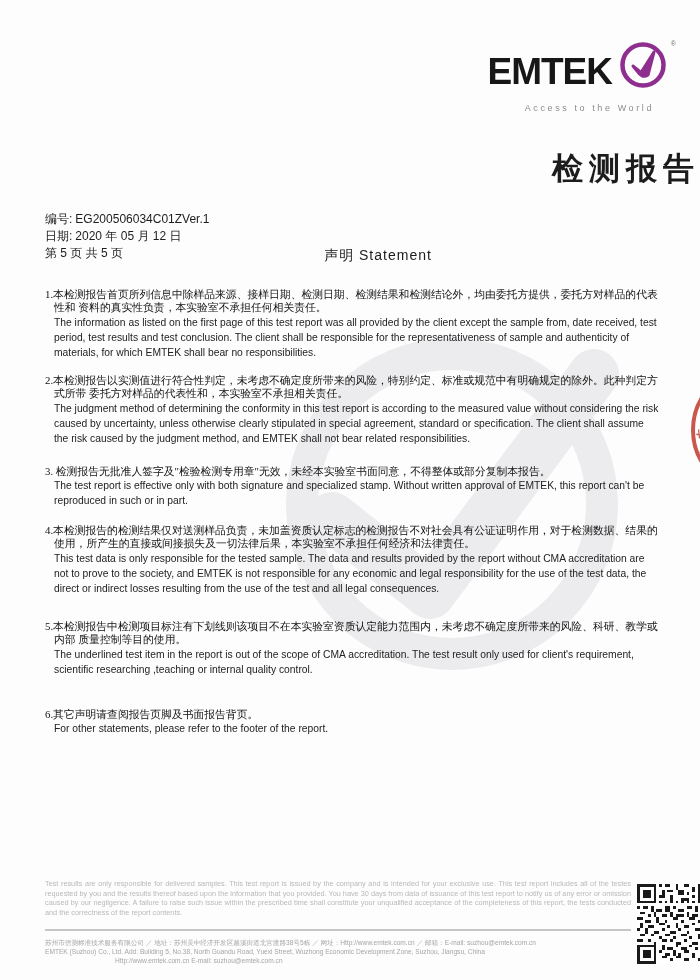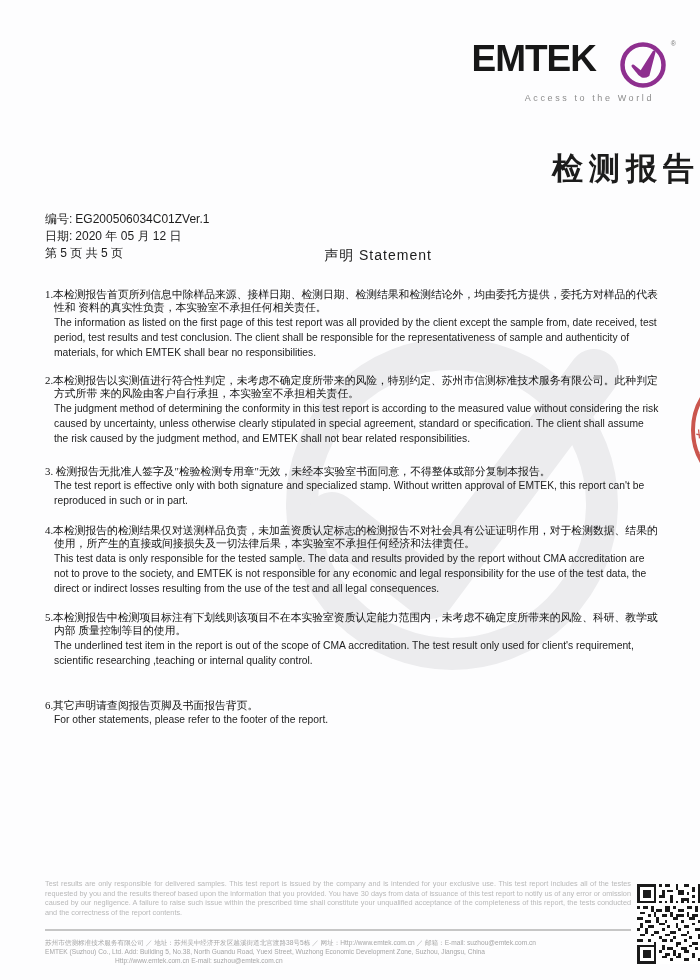--- a/index.html
+++ b/index.html
@@ -8,42 +8,42 @@
     width:700px;height:980px;
     background:#fdfdfe;
     overflow:hidden;
     font-family:"Liberation Sans","DejaVu Sans",sans-serif;
     color:#1c1c1c;
   }
   
   .watermark{position:absolute;left:232px;top:322px;z-index:0;pointer-events:none;}
   
   .logo-block{position:absolute;left:452px;top:40px;width:216px;z-index:2;}
-  .logo-row{display:flex;align-items:flex-start;justify-content:flex-end;gap:16px;}
+  .logo-row{display:flex;align-items:flex-end;justify-content:flex-end;}
   .brand{font-size:37px;font-weight:bold;letter-spacing:-1px;color:#171717;line-height:1;}
   .logo-icon{margin-left:6px;position:relative;width:50px;height:50px;}
   .reg-mark{position:absolute;right:-8px;top:0;font-size:7px;color:#777;}
-  .tagline{margin-top:3px;text-align:right;padding-right:14px;font-size:9px;letter-spacing:2.6px;color:#8d8d8d;}
+  .tagline{margin-top:13px;text-align:right;padding-right:14px;font-size:9px;letter-spacing:2.6px;color:#8d8d8d;}
   
   .title{position:absolute;top:148px;left:0;width:100%;text-align:right;
          font-size:31px;font-weight:bold;letter-spacing:6px;z-index:2;}
   
   .meta{position:absolute;top:211px;left:45px;width:575px;display:flex;font-size:12px;z-index:2;flex-direction:column;}
   .meta .no{width:255px;}
   .meta .date{width:247px;}
   .meta .pages{flex:1;}
   .meta .lbl{margin-right:3px;}
   
   .stmt-heading{position:absolute;top:247px;left:0;width:100%;text-align:center;
                 font-size:14px;font-weight:400;letter-spacing:1px;z-index:2;padding-left:28px;}
   .stmts{position:absolute;top:288px;left:45px;width:615px;z-index:2;}
   .para{position:relative;padding-left:9px;margin-bottom:14px;}
   .para:nth-child(2){margin-bottom:19px;}
   .para:nth-child(3){margin-bottom:16px;}
-  .para:nth-child(4){margin-bottom:15px;}
+  .para:nth-child(4){margin-bottom:24px;}
   .para:nth-child(5){margin-bottom:31px;}
   .zh{font-family:"Liberation Serif","DejaVu Serif",serif;
       font-size:10.8px;line-height:13.4px;color:#111;text-indent:-9px;}
   .en{font-size:10.3px;line-height:15px;color:#222;}
   
   .stamp{position:absolute;left:660px;top:362px;z-index:3;opacity:.9;}
   .stamp text{font-family:"Liberation Serif","DejaVu Serif",serif;font-weight:bold;}
   
   .disclaimer{position:absolute;top:879px;left:45px;width:586px;
               font-size:7.3px;line-height:9.7px;color:#b9b9b9;text-align:justify;z-index:2;}
@@ -91,21 +91,21 @@
   </div>
 
   <div class="stmt-heading">声明 Statement</div>
 
   <div class="stmts">
     <div class="para">
       <div class="zh"><span>1.</span><span>本检测报告首页所列信息中除样品来源、接样日期、检测日期、检测结果和检测结论外，均由委托方提供，委托方对样品的代表性和 资料的真实性负责，本实验室不承担任何相关责任。</span></div>
       <div class="en">The information as listed on the first page of this test report was all provided by the client except the sample from, date received, test period, test results and test conclusion. The client shall be responsible for the representativeness of sample and authenticity of materials, for which EMTEK shall bear no responsibilities.</div>
     </div>
     <div class="para">
-      <div class="zh"><span>2.</span><span>本检测报告以实测值进行符合性判定，未考虑不确定度所带来的风险，特别约定、苏州市信测标准技术服务有限公司。此种判定方式所带 来的风险由客户自行承担，本实验室不承担相关责任。</span></div>
+      <div class="zh"><span>2.</span><span>本检测报告以实测值进行符合性判定，未考虑不确定度所带来的风险，特别约定、标准或规范中有明确规定的除外。此种判定方式所带 委托方对样品的代表性和，本实验室不承担相关责任。</span></div>
       <div class="en">The judgment method of determining the conformity in this test report is according to the measured value without considering the risk caused by uncertainty, unless otherwise clearly stipulated in special agreement, standard or specification. The client shall assume the risk caused by the judgment method, and EMTEK shall not bear related responsibilities.</div>
     </div>
     <div class="para">
       <div class="zh"><span>3.</span> <span>检测报告无批准人签字及"检验检测专用章"无效，未经本实验室书面同意，不得整体或部分复制本报告。</span></div>
       <div class="en">The test report is effective only with both signature and specialized stamp. Without written approval of EMTEK, this report can't be reproduced in such or in part.</div>
     </div>
     <div class="para">
       <div class="zh"><span>4.</span><span>本检测报告的检测结果仅对送测样品负责，未加盖资质认定标志的检测报告不对社会具有公证证明作用，对于检测数据、结果的使用，所产生的直接或间接损失及一切法律后果，本实验室不承担任何经济和法律责任。</span></div>
       <div class="en">This test data is only responsible for the tested sample. The data and results provided by the report without CMA accreditation are not to prove to the society, and EMTEK is not responsible for any economic and legal responsibility for the use of the test data, the direct or indirect losses resulting from the use of the test and all legal consequences.</div>
     </div>

